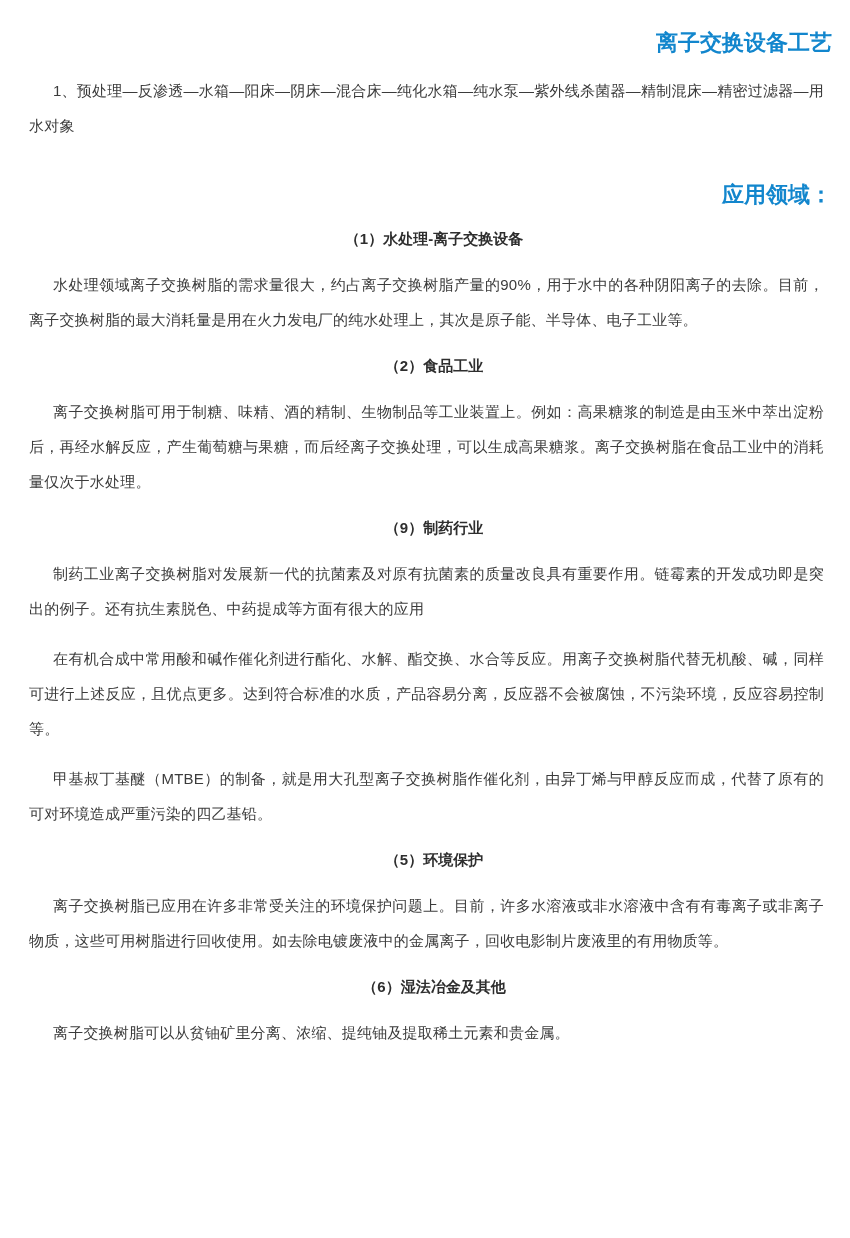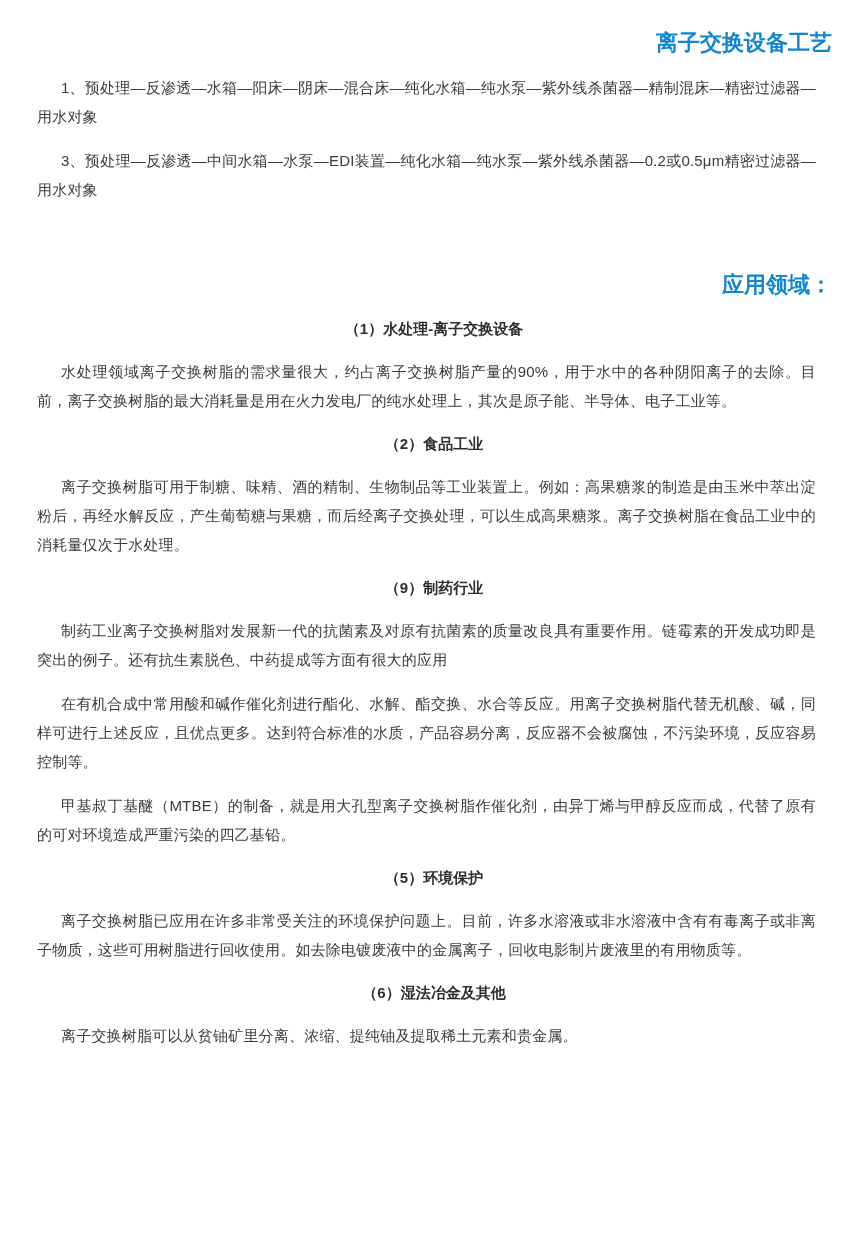--- a/index.html
+++ b/index.html
@@ -25,51 +25,50 @@
   }
   h1.section-title{
     font-size:22px;
     line-height:30px;
     font-weight:700;
     color:var(--accent);
     margin:28px 0 0 1px;
     text-align:right;
   }
   h1.section-title.applications{
-    margin-top:66px;
+    margin-top:37px;
   }
   h2.sub-heading{
     font-size:15px;
     line-height:27px;
     font-weight:700;
     color:var(--subhead-text);
     margin:15px 0 15px 15px;
     text-align:center;
   }
   p.body-para{
     font-size:15px;
-    line-height:29px;
+    line-height:35px;
     font-weight:400;
     color:var(--body-text);
-    margin:15px 16px;
+    margin:15px 8px;
     text-indent:1.6em;
     text-align:justify;
     text-justify:inter-ideograph;
     letter-spacing:0.2px;
   }
 </style>
 </head>
 <body>
 
 <div class="page">
 
   <h1 class="section-title">离子交换设备工艺</h1>
 
   <p class="body-para">1、预处理—反渗透—水箱—阳床—阴床—混合床—纯化水箱—纯水泵—紫外线杀菌器—精制混床—精密过滤器—用水对象</p>
-  <p class="body-para">3、预处理—反渗透—中间水箱—水泵—EDI装置—纯化水箱—纯水泵—紫外线杀菌器—0.2或0.5μm精密过滤器—用水对象</p>
 
   <h1 class="section-title applications">应用领域：</h1>
 
   <h2 class="sub-heading">（1）水处理-离子交换设备</h2>
   <p class="body-para">水处理领域离子交换树脂的需求量很大，约占离子交换树脂产量的90%，用于水中的各种阴阳离子的去除。目前，离子交换树脂的最大消耗量是用在火力发电厂的纯水处理上，其次是原子能、半导体、电子工业等。</p>
 
   <h2 class="sub-heading">（2）食品工业</h2>
   <p class="body-para">离子交换树脂可用于制糖、味精、酒的精制、生物制品等工业装置上。例如：高果糖浆的制造是由玉米中萃出淀粉后，再经水解反应，产生葡萄糖与果糖，而后经离子交换处理，可以生成高果糖浆。离子交换树脂在食品工业中的消耗量仅次于水处理。</p>
 
   <h2 class="sub-heading">（9）制药行业</h2>

